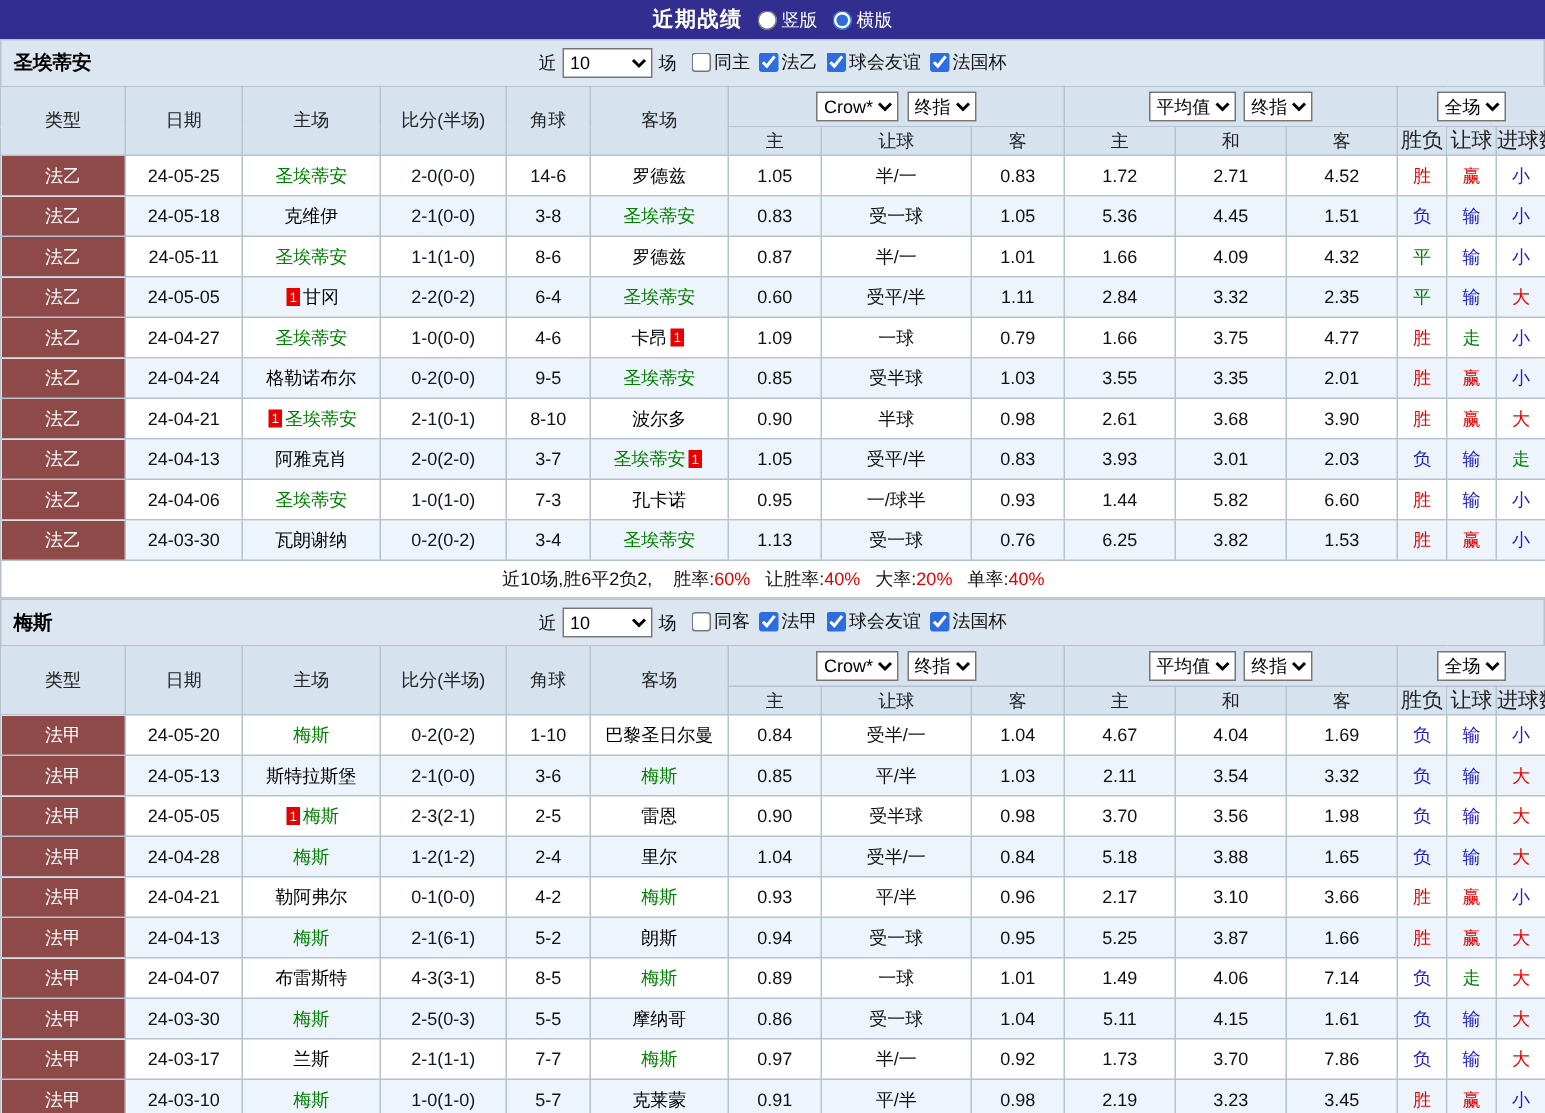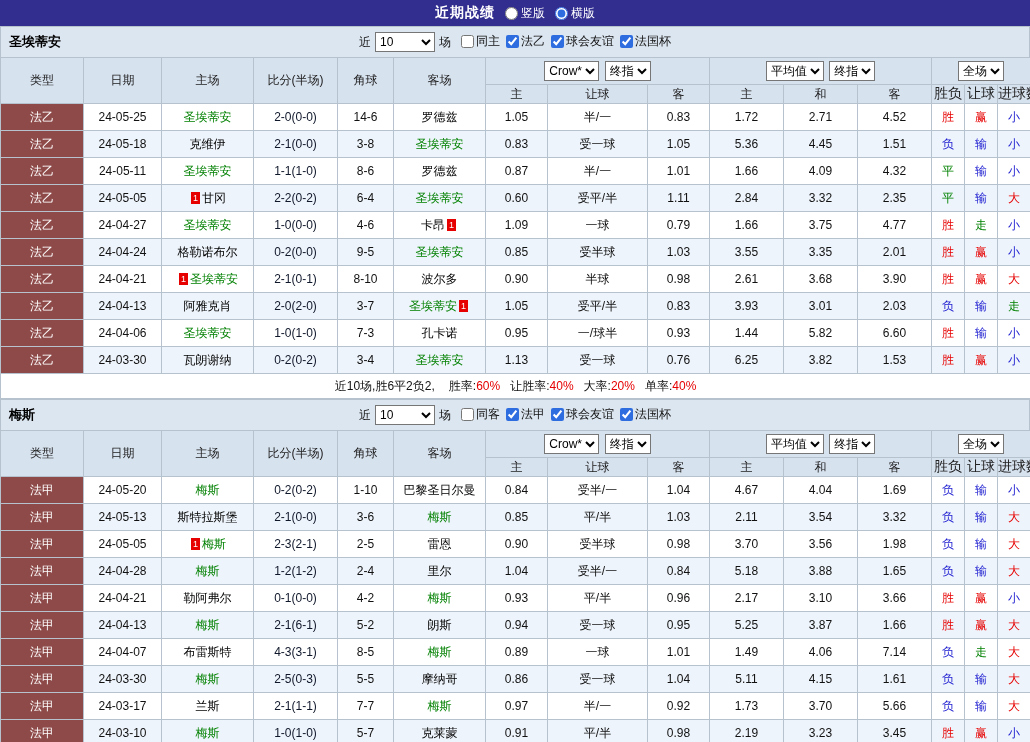--- a/index.html
+++ b/index.html
@@ -523,21 +523,21 @@
               <td class="date-cell">24-03-17</td>
               <td class="team-cell"><span class="team-name-txt">兰斯</span></td>
               <td class="score-cell">2-1(1-1)</td>
               <td class="corner-cell">7-7</td>
               <td class="team-cell"><span class="team-name-txt team-green">梅斯</span></td>
               <td class="odds-cell">0.97</td>
               <td class="odds-cell">半/一</td>
               <td class="odds-cell">0.92</td>
               <td class="odds-cell">1.73</td>
               <td class="odds-cell">3.70</td>
-              <td class="odds-cell">5.66</td>
+              <td class="odds-cell">7.86</td>
               <td class="res-cell res-b">负</td>
               <td class="res-cell res-b">输</td>
               <td class="res-cell res-r">大</td>
             </tr>
             <tr>
               <td class="league-cell">法甲</td>
               <td class="date-cell">24-03-10</td>
               <td class="team-cell"><span class="team-name-txt team-green">梅斯</span></td>
               <td class="score-cell">1-0(1-0)</td>
               <td class="corner-cell">5-7</td>

